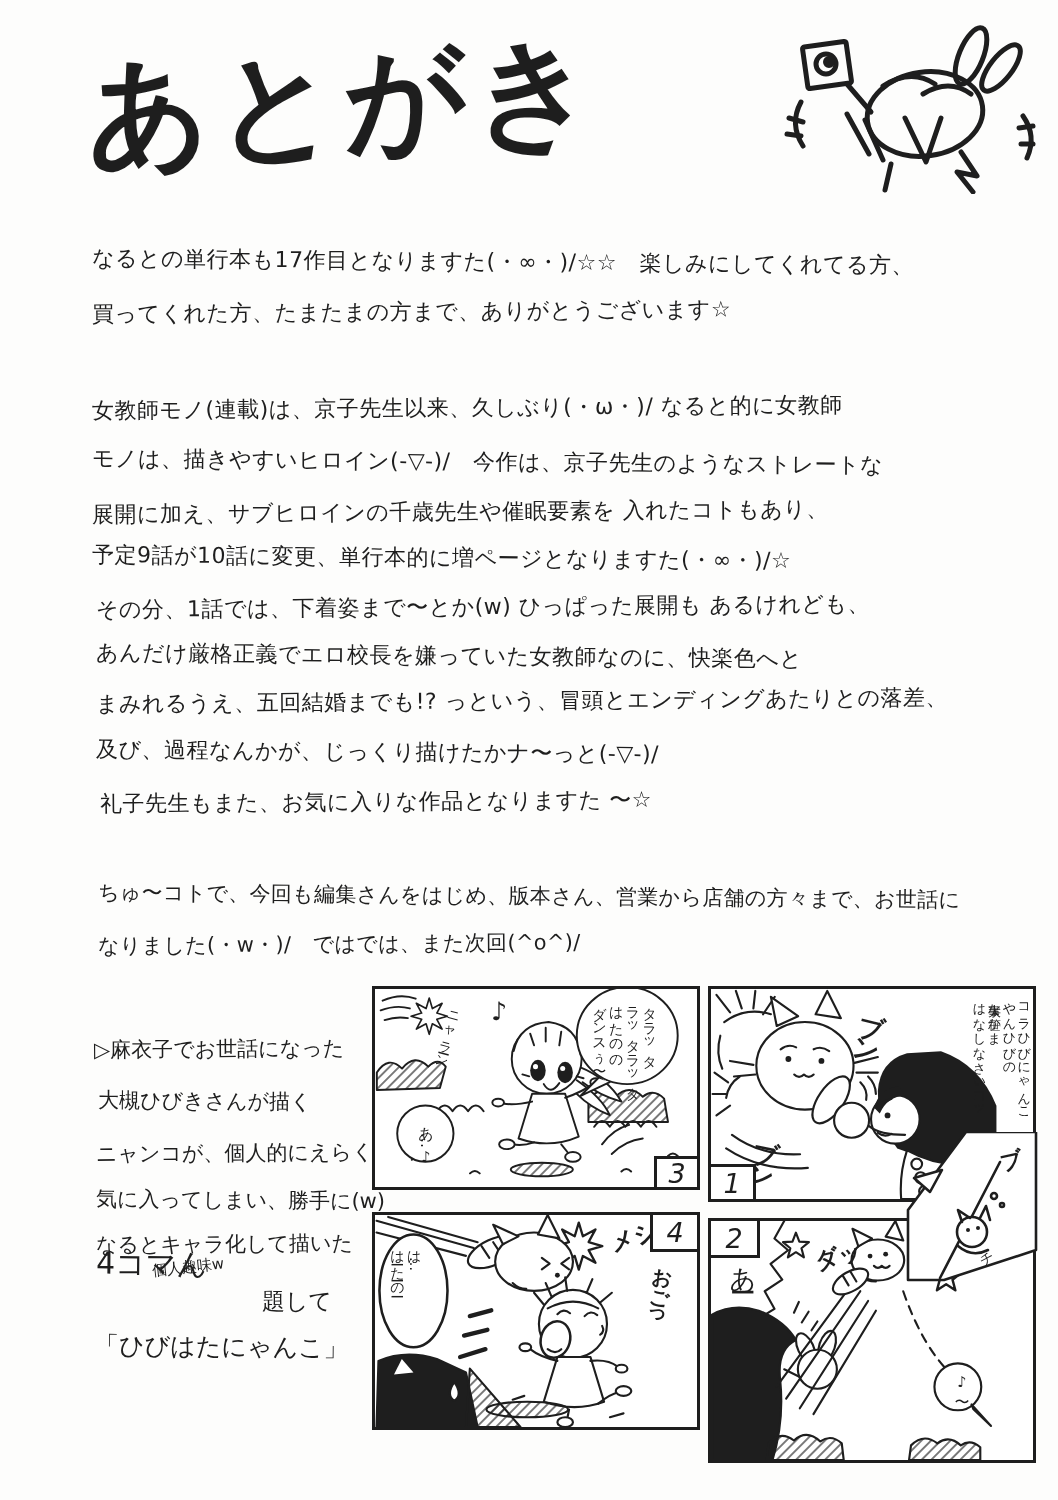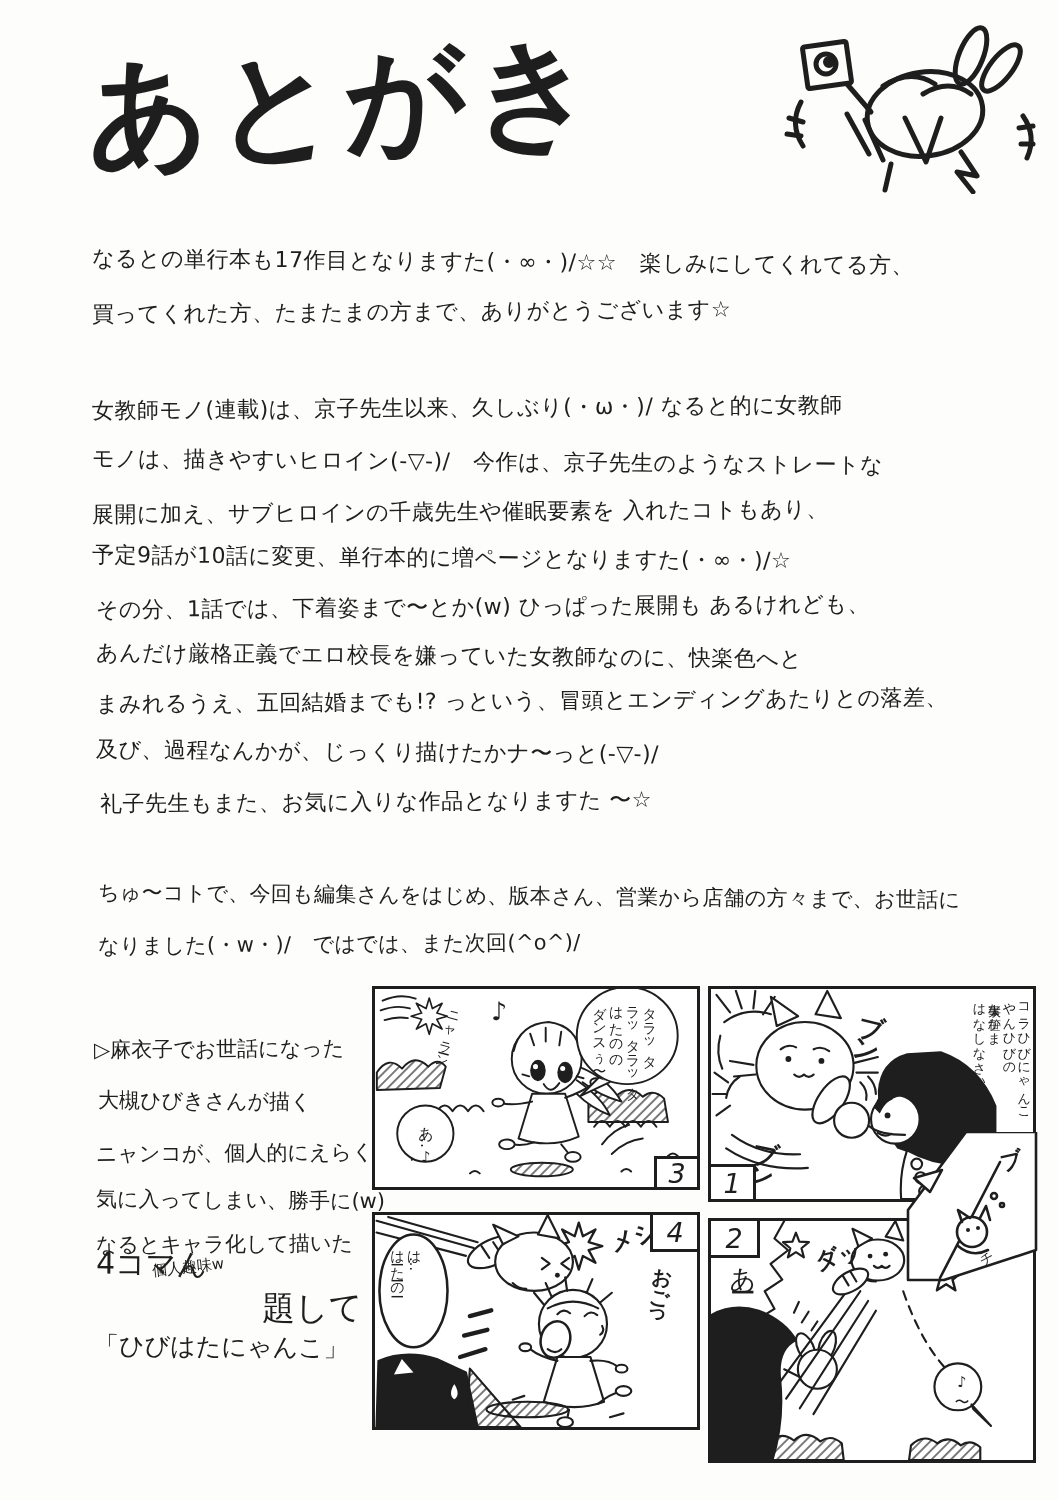--- a/index.html
+++ b/index.html
@@ -71,21 +71,21 @@
   <div class="abs hand2 r1" style="left:98px;top:882px;">ちゅ〜コトで、今回も編集さんをはじめ、版本さん、営業から店舗の方々まで、お世話に</div>
   <div class="abs hand2 r2" style="left:98px;top:930px;">なりました(・w・)/　ではでは、また次回(^o^)/</div>
 
   <div class="abs side r2" style="left:94px;top:1035px;">▷麻衣子でお世話になった</div>
   <div class="abs side r1" style="left:98px;top:1087px;">大槻ひびきさんが描く</div>
   <div class="abs side r2" style="left:96px;top:1139px;">ニャンコが、個人的にえらく</div>
   <div class="abs side r1" style="left:96px;top:1186px;">気に入ってしまい、勝手に(w)</div>
   <div class="abs side r2" style="left:96px;top:1230px;">なるとキャラ化して描いた</div>
   <div class="abs annot" style="left:152px;top:1258px;">個人趣味w</div>
   <div class="abs bigchar r1" style="left:96px;top:1244px;">4コマん</div>
-  <div class="abs side r2" style="left:262px;top:1286px;font-size:33px;">題して</div>
+  <div class="abs side r2" style="left:262px;top:1286px;font-size:23px;">題して</div>
   <div class="abs side r1" style="left:94px;top:1330px;font-size:25px;">「ひびはたにゃんこ」</div>
 
   <div class="comic">
 
     <div class="panel" style="left:0;top:0;width:328px;height:204px;">
       <svg viewBox="0 0 328 204">
         <defs>
             <pattern id="h3" width="7" height="7" patternUnits="userSpaceOnUse" patternTransform="rotate(45)">
           <line x1="3" y1="0" x2="3" y2="7" stroke="#1e1e1e" stroke-width="1.2"></line>
             </pattern>

